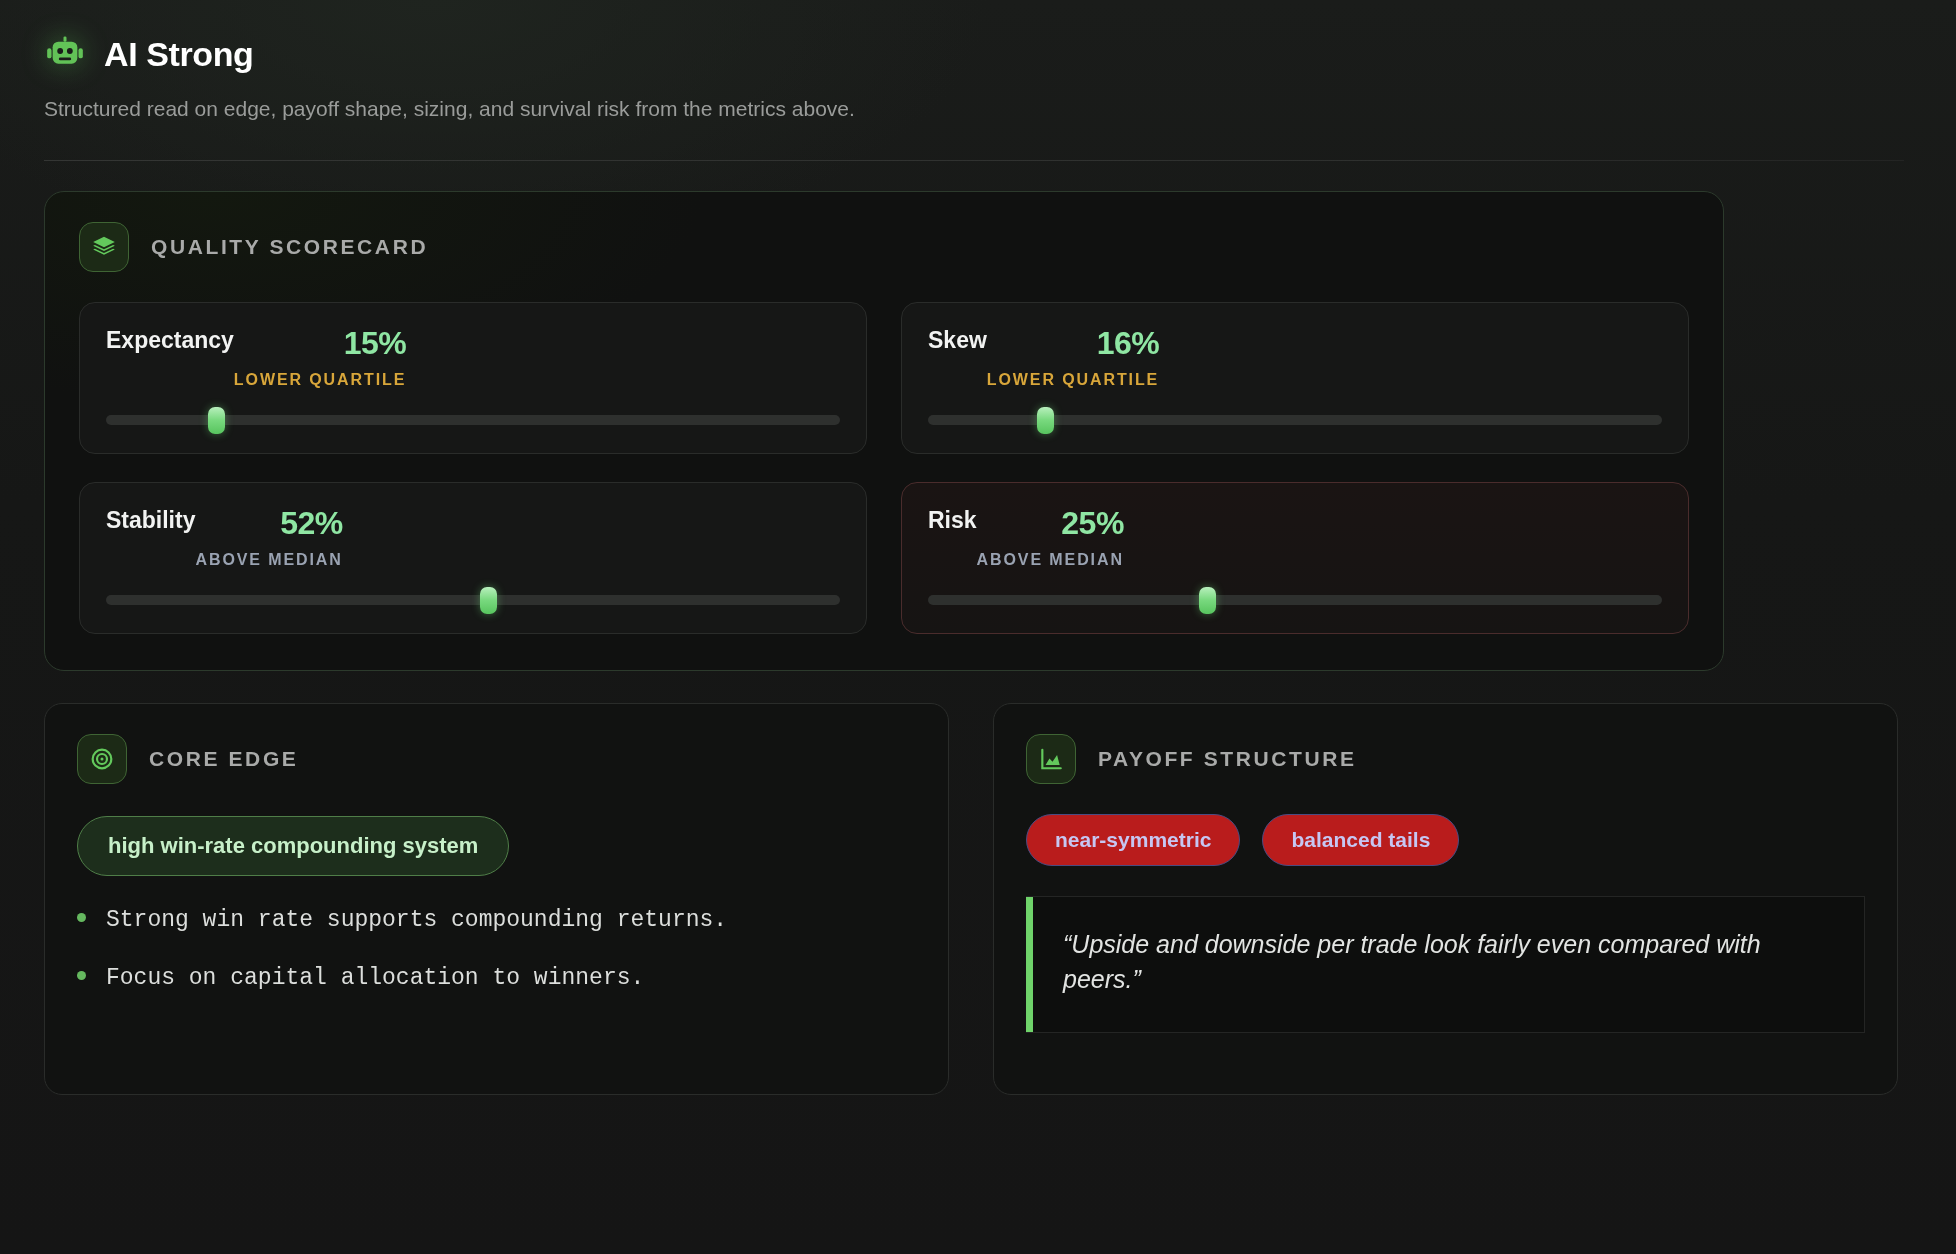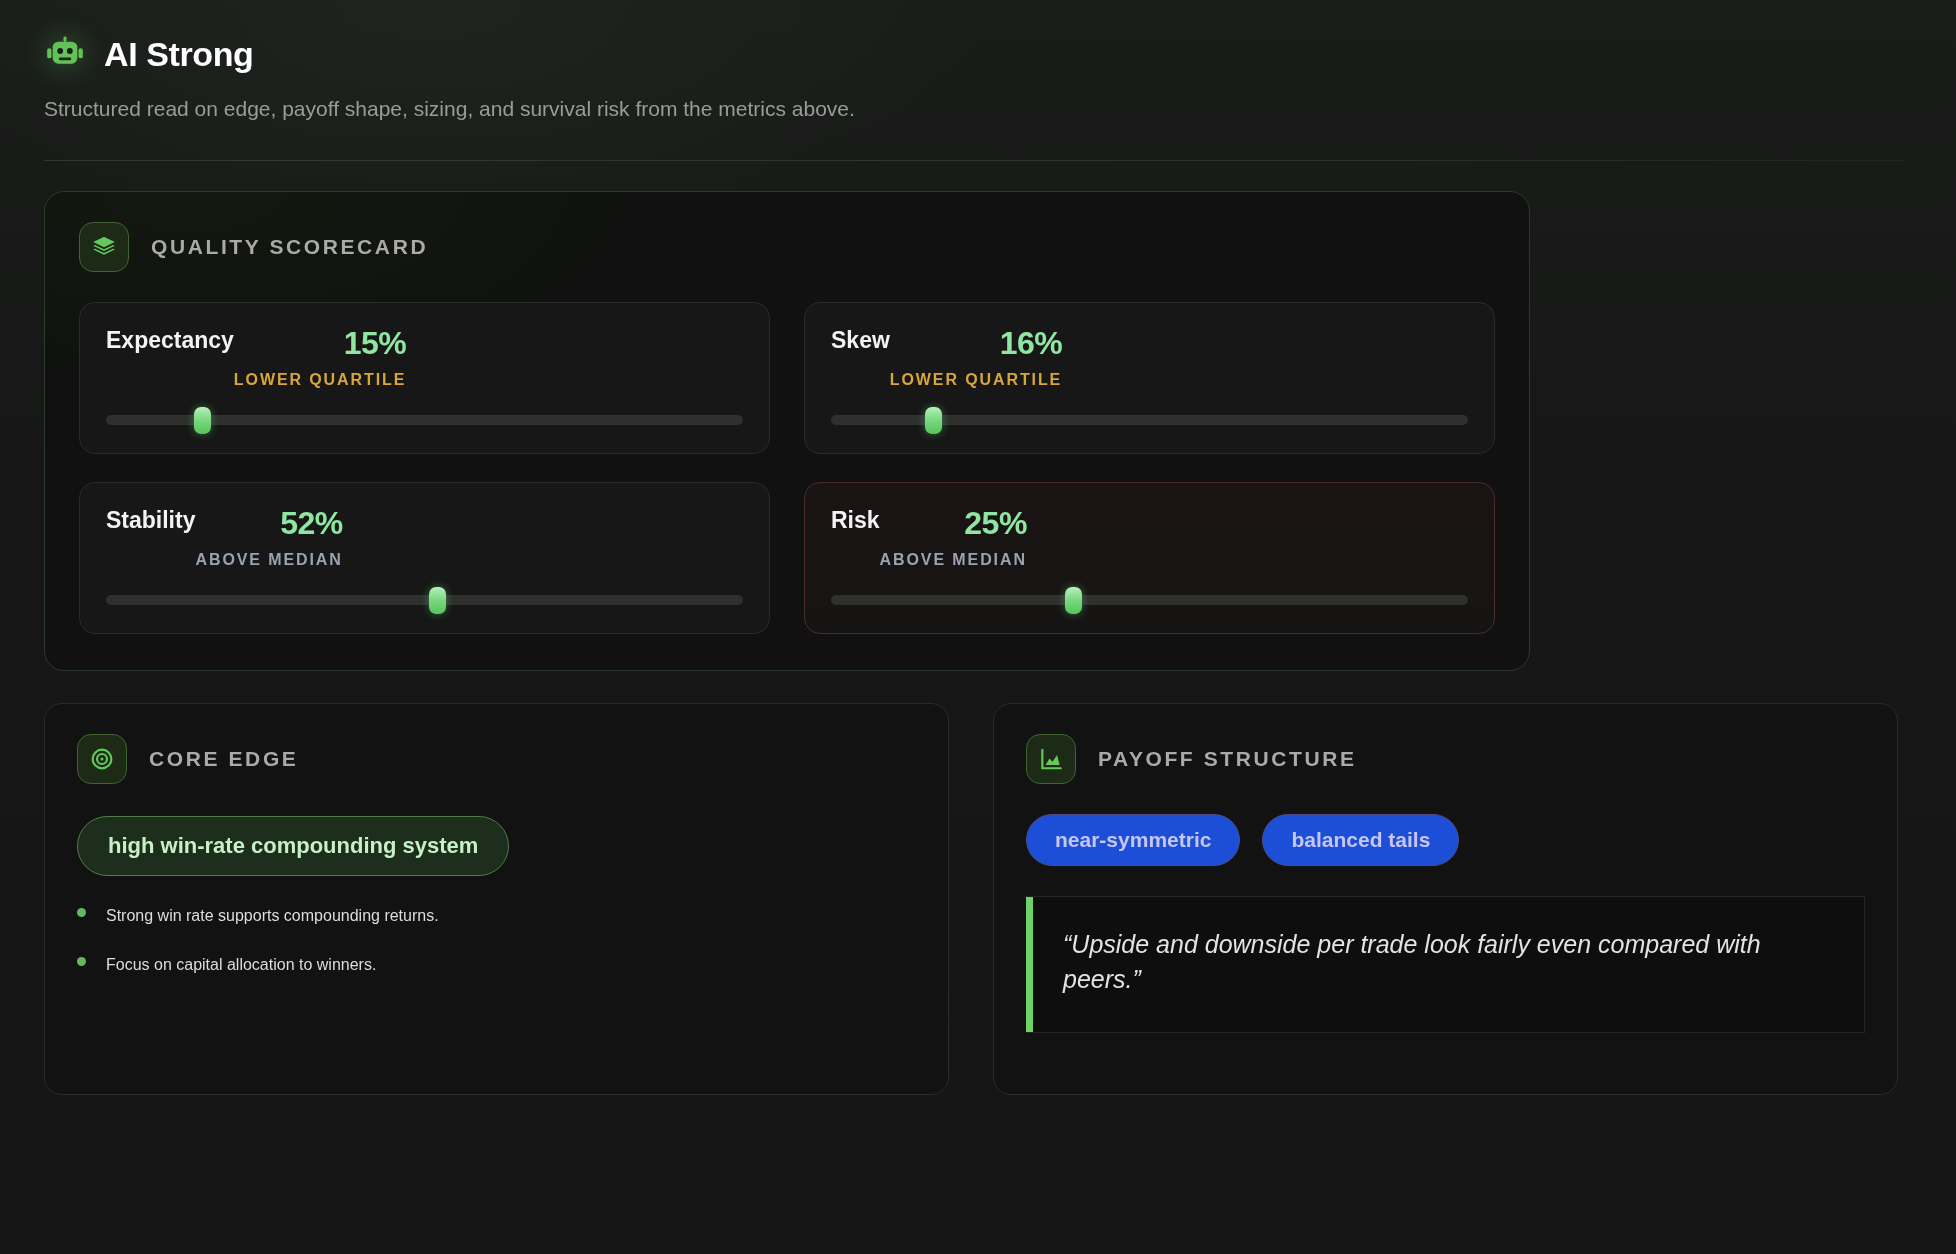--- a/index.html
+++ b/index.html
@@ -49,21 +49,21 @@
   .divider {
     margin: 36px 0 0 0;
     height: 1px;
     background: linear-gradient(90deg, #343634 0%, #2e302e 72%, #232423 100%);
     width: 1860px;
   }
 
   
   .scorecard {
     margin-top: 30px;
-    width: 1486px;
+    width: 1680px;
     border: 1px solid #2c3a2c;
     border-radius: 20px;
     background:
       radial-gradient(700px 300px at 10% 0%, #13180f 0%, rgba(19,24,15,0) 70%),
       #101110;
     padding: 30px 34px 36px 34px;
   }
 
   .sec-head { display: flex; align-items: center; gap: 22px; }
 
@@ -191,33 +191,34 @@
 
   .dot {
     width: 9px; height: 9px;
     border-radius: 50%;
     background: #65b85f;
     flex: none;
     transform: translateY(-4px);
   }
 
   .bullet-txt {
-    font-size: 16px;
+    font-size: 23px;
     color: #dcdedc;
     line-height: 1.3;
+    font-family: Liberation Mono, monospace;
   }
 
   
   .tags { margin-top: 30px; display: flex; gap: 22px; }
 
   .tag {
     padding: 13px 28px;
     border-radius: 999px;
     border: 1px solid #4b4b82;
-    background: #1d4ed8;
+    background: #b91c1c;
     color: #c6c6f2;
     font-size: 21px;
     font-weight: 700;
   }
 
   .quote-wrap {
     margin-top: 30px;
     display: flex;
     border-radius: 0;
     overflow: hidden;

